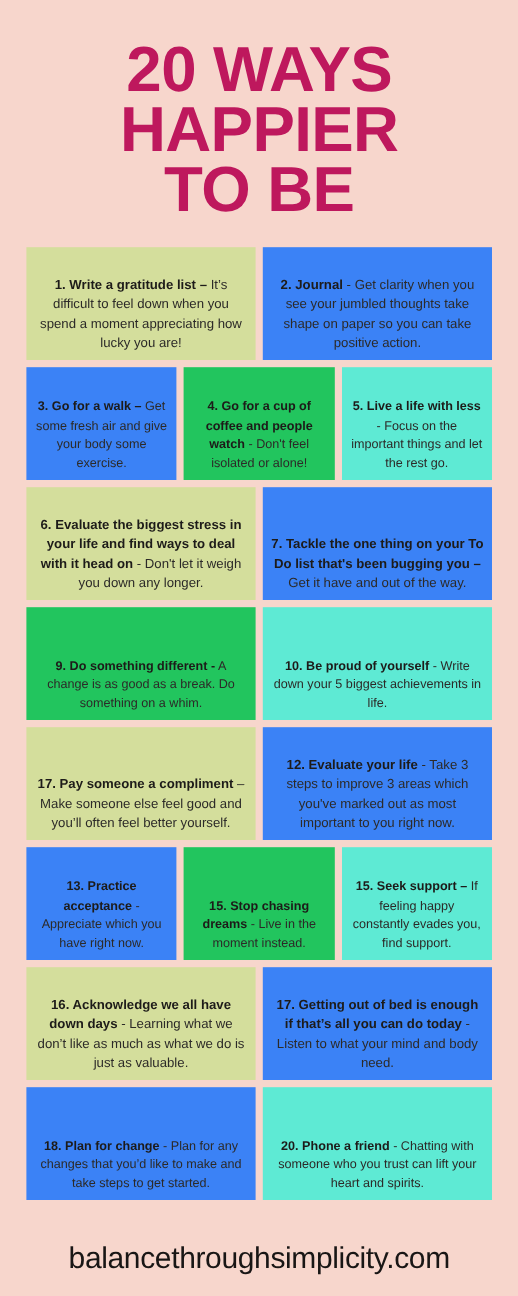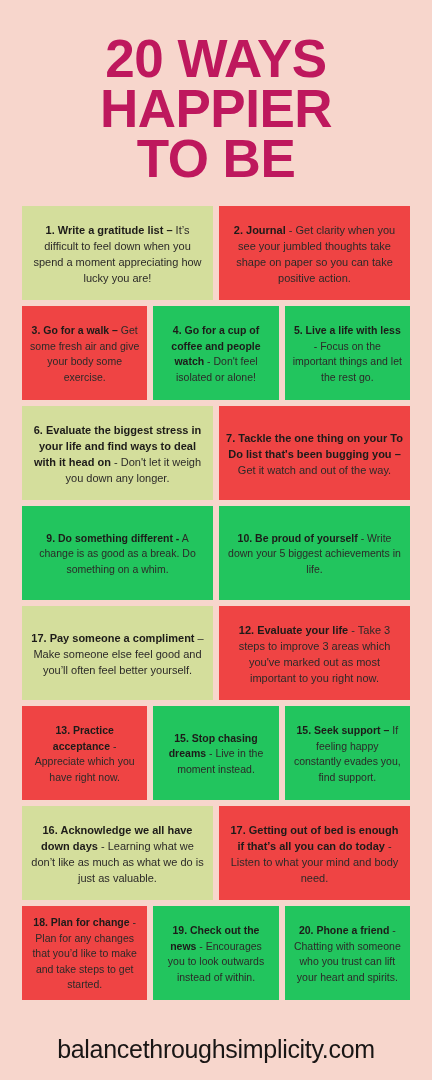--- a/index.html
+++ b/index.html
@@ -47,31 +47,31 @@
     display: flex;
     gap: 6px;
     margin-bottom: 6px;
   }
   .card {
     box-sizing: border-box;
     padding: 8px 7px 6px 7px;
     text-align: center;
     color: #2c2a28;
     display: flex;
-    align-items: center;
+    align-items: flex-end;
     justify-content: center;
     overflow: hidden;
   }
   .row-2col .card { flex: 1 1 0; height: 94px; }
   .row-3col .card { flex: 1 1 0; height: 94px; }
 
   .card-green  { background: #d4de9c; }
-  .card-salmon { background: #ef4444; }
+  .card-salmon { background: #3b82f6; }
   .card-white  { background: #22c55e; }
-  .card-blue   { background: #22c55e; }
+  .card-blue   { background: #5eead4; }
 
   .card-text {
     font-family: "Liberation Sans", sans-serif;
     font-size: 10.5px;
     line-height: 15.5px;
     margin: 0;
   }
   .row-2col .card-text { font-size: 11px; line-height: 16px; }
   .card-text b {
     font-weight: 700;
@@ -127,21 +127,21 @@
         </div>
         <div class="card card-blue">
           <p class="card-text"><b>5. Live a life with less</b><span>  - Focus on the important things and let the rest go.</span></p>
         </div>
       </div>
       <div class="row row-2col">
         <div class="card card-green">
           <p class="card-text"><b>6. Evaluate the biggest stress in your life and find ways to deal with it head on</b><span> - Don't let it weigh you down any longer.</span></p>
         </div>
         <div class="card card-salmon">
-          <p class="card-text"><b>7. Tackle the one thing on your To Do list that's been bugging you –</b><span> Get it watch and out of the way.</span></p>
+          <p class="card-text"><b>7. Tackle the one thing on your To Do list that's been bugging you –</b><span> Get it have and out of the way.</span></p>
         </div>
       </div>
       <div class="row row-3col">
         <div class="card card-white">
           <p class="card-text"><b>9. Do something different -</b><span> A change is as good as a break. Do something on a whim.</span></p>
         </div>
         <div class="card card-blue">
           <p class="card-text"><b>10. Be proud of yourself</b><span> - Write down your 5 biggest achievements in life.</span></p>
         </div>
       </div>
@@ -169,23 +169,20 @@
           <p class="card-text"><b>16. Acknowledge we all have down days</b><span> - Learning what we don’t like as much as what we do is just as valuable.</span></p>
         </div>
         <div class="card card-salmon">
           <p class="card-text"><b>17. Getting out of bed is enough if that’s all you can do today</b><span> - Listen to what your mind and body need.</span></p>
         </div>
       </div>
       <div class="row row-3col">
         <div class="card card-salmon">
           <p class="card-text"><b>18. Plan for change</b><span> - Plan for any changes that you’d like to make and take steps to get started.</span></p>
         </div>
-        <div class="card card-white">
-          <p class="card-text"><b>19. Check out the news</b><span> - Encourages you to look outwards instead of within.</span></p>
-        </div>
         <div class="card card-blue">
           <p class="card-text"><b>20. Phone a friend</b><span> - Chatting with someone who you trust can lift your heart and spirits.</span></p>
         </div>
       </div>
     </div>
 
   <div class="footer">
     <span class="footer-url">balancethroughsimplicity.com</span>
   </div>
 

